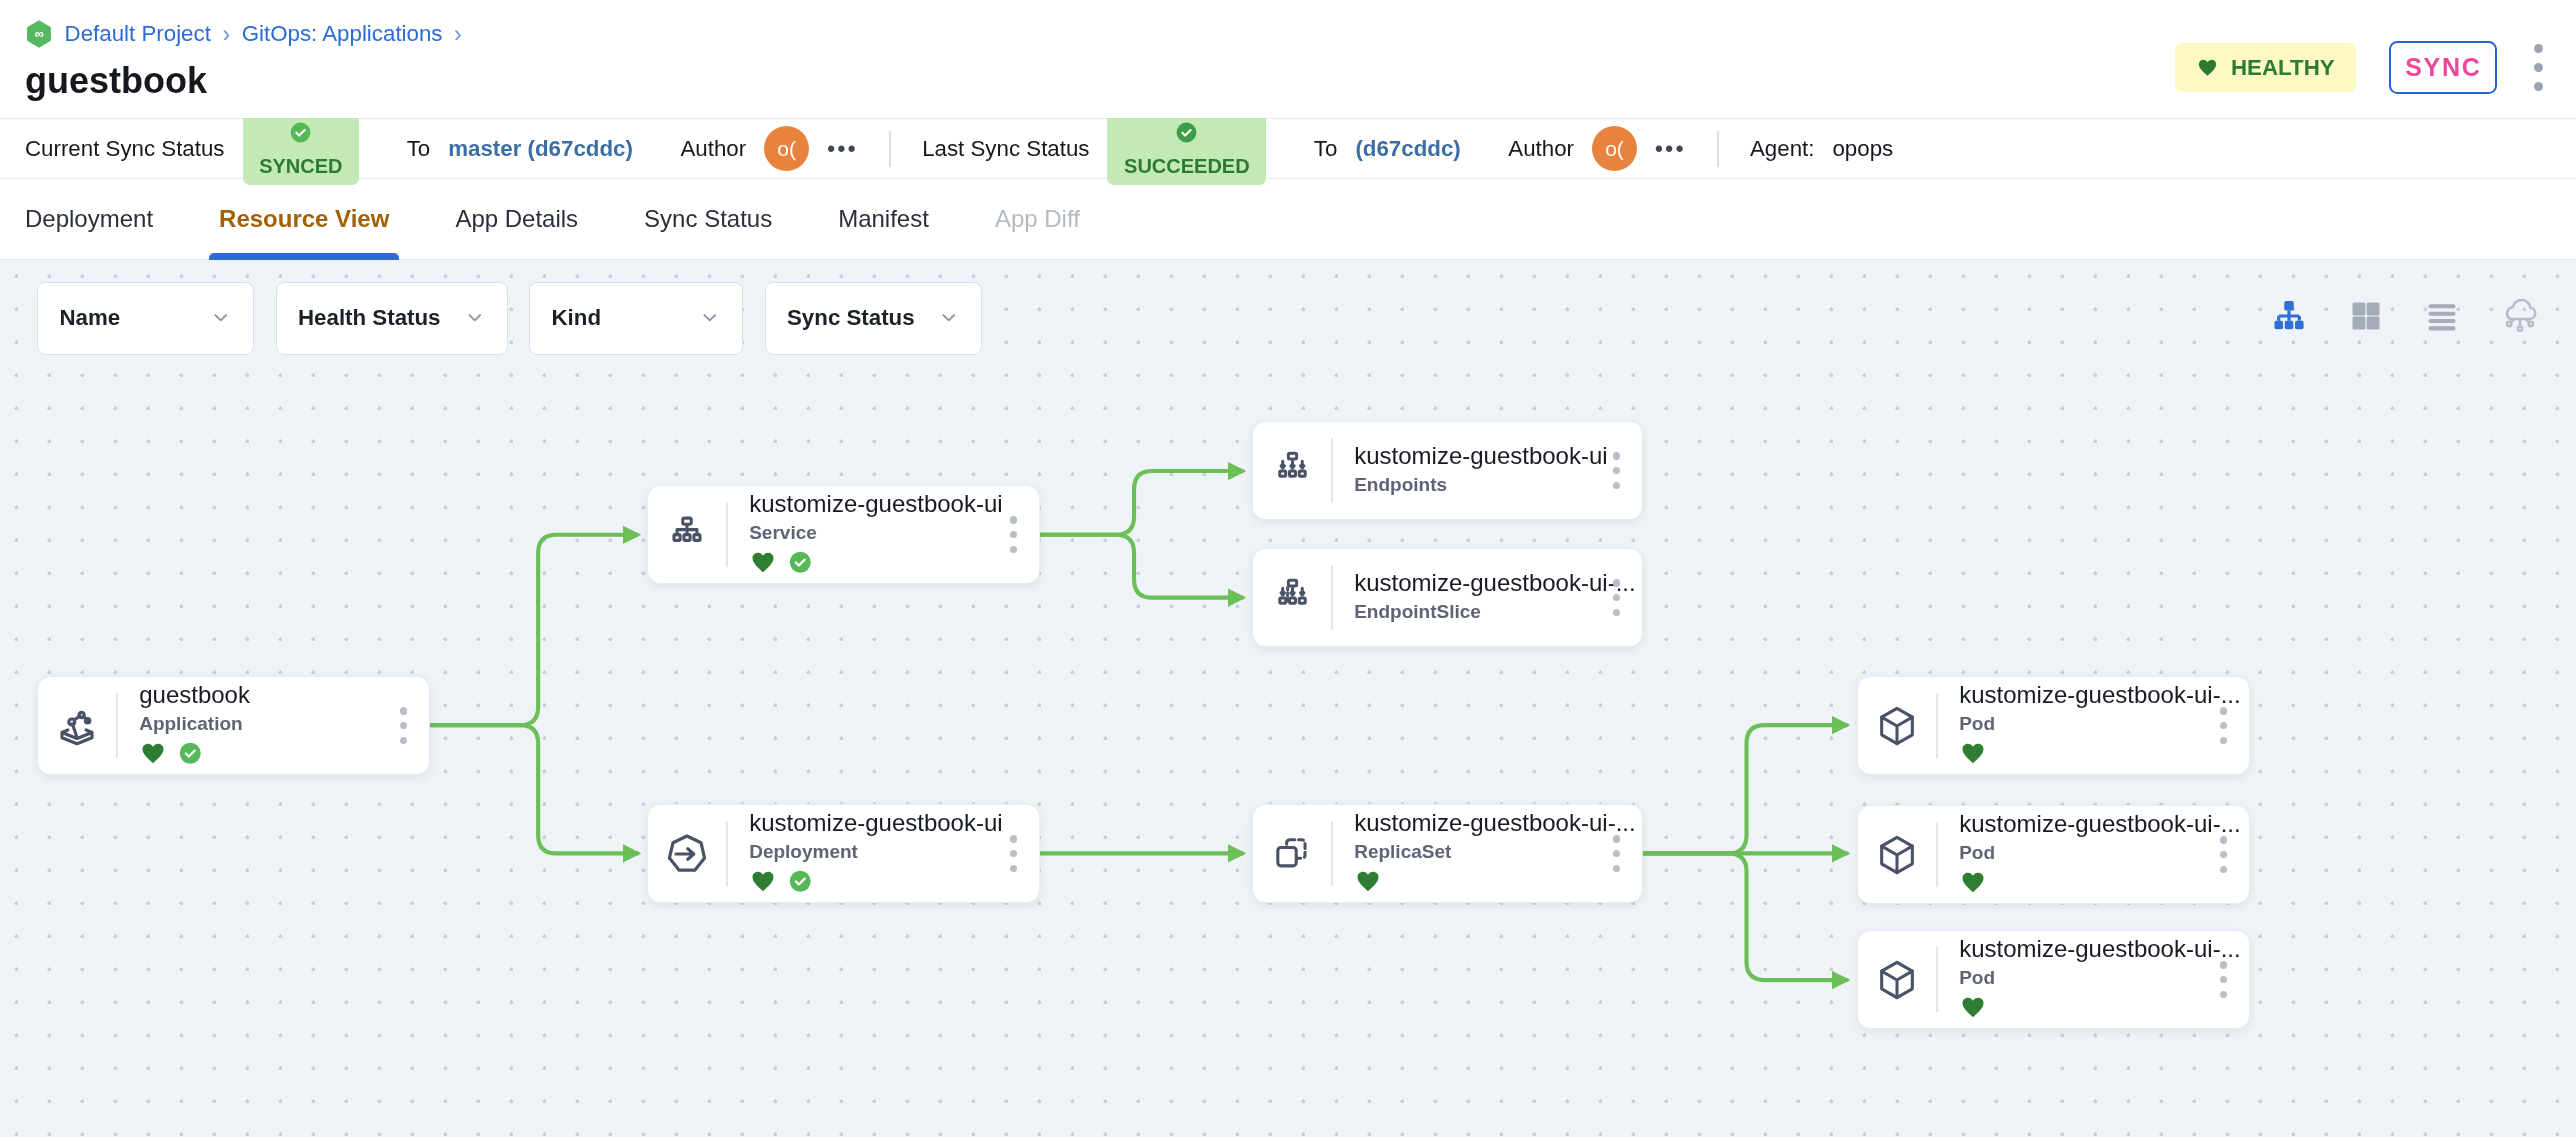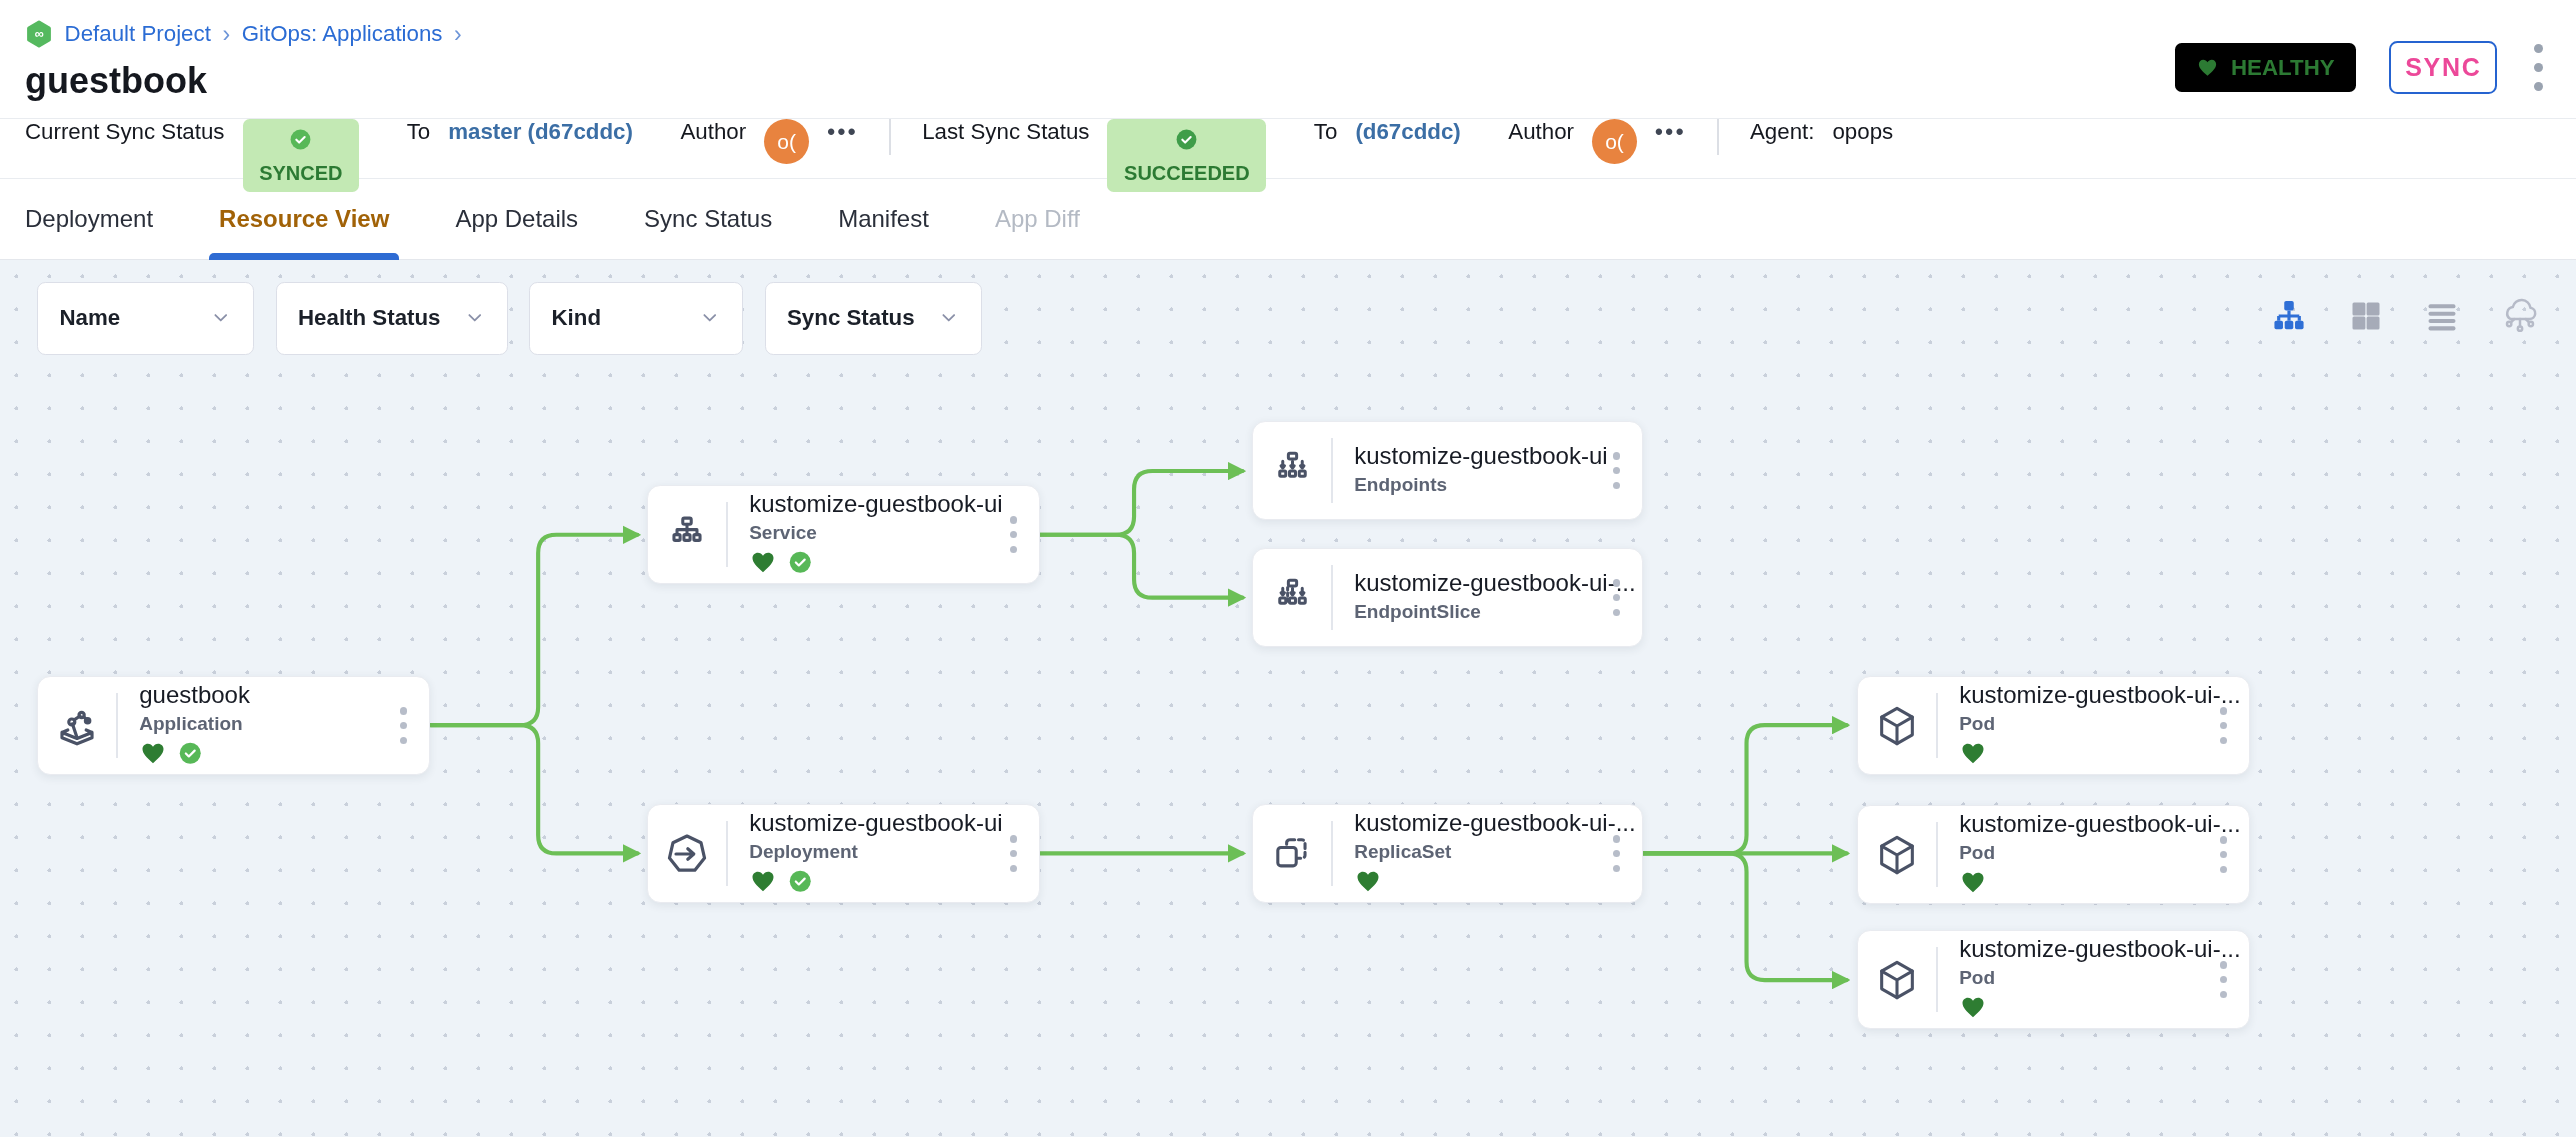--- a/index.html
+++ b/index.html
@@ -6,30 +6,30 @@
   html,body { width:2576px; height:1137px; overflow:hidden; background:#fff;
     font-family:"Liberation Sans", sans-serif; color:#171b24; }
 
   
   .header { position:relative; padding:20px 28px 0 25px; background:#fff; }
   .breadcrumb { display:flex; align-items:center; gap:11.6px; font-size:22.3px; color:#2b6cd4; }
   .crumb-link { color:#2b6cd4; cursor:pointer; }
   .crumb-sep { color:#6d95d8; font-size:23px; }
   .page-title { font-size:36px; font-weight:bold; color:#15181f; margin-top:11.6px; padding-bottom:16.6px; }
   .header-actions { position:absolute; top:41px; right:30px; display:flex; align-items:center; gap:33px; }
-  .health-badge { display:flex; align-items:center; gap:11.6px; background:#000000; color:#2c7a33;
+  .health-badge { display:flex; align-items:center; gap:11.6px; background:#fef9c3; color:#2c7a33;
     font-weight:bold; font-size:22.3px; padding:11.6px 21.5px; border-radius:6.6px; }
   .sync-btn { border:2.5px solid #2563d0; color:#ec4899; background:#fff; font-size:25px; font-weight:bold;
     letter-spacing:1.7px; padding:10px 14px; border-radius:8.3px; cursor:pointer; }
   .kebab-v { display:flex; flex-direction:column; gap:10px; padding:3.3px; }
   .kebab-v i { width:9px; height:9px; border-radius:50%; background:#9aa3b0; }
 
   
   .status-bar { height:61px; border-top:0.8px solid #e9ecf0; border-bottom:0.8px solid #e9ecf0;
-    display:flex; align-items:flex-start; padding:0 25px; font-size:22.3px; color:#15181f; gap:18px; background:#fff; }
+    display:flex; align-items:center; padding:0 25px; font-size:22.3px; color:#15181f; gap:18px; background:#fff; }
   .badge-green { display:inline-flex; align-items:center; gap:10px; background:#c3e9b4; border-radius:6.6px;
     padding:7.4px 16.6px; color:#2c7a33; font-weight:bold; font-size:20px;flex-direction:column; }
   .commit-link { color:#3b6ea5; font-weight:bold; cursor:pointer; }
   .avatar { width:45px; height:45px; border-radius:50%; background:#e8833f; color:#fff; display:flex;
     align-items:center; justify-content:center; font-size:21px; flex:0 0 auto; }
   .ellipsis-btn { color:#3f4654; font-size:22.3px; letter-spacing:2.5px; font-weight:bold; cursor:pointer; }
   .vdiv { width:1.7px; height:36px; background:#dcdfe5; margin:0 13.2px; }
   .sp { width:11.6px; }
 
   

